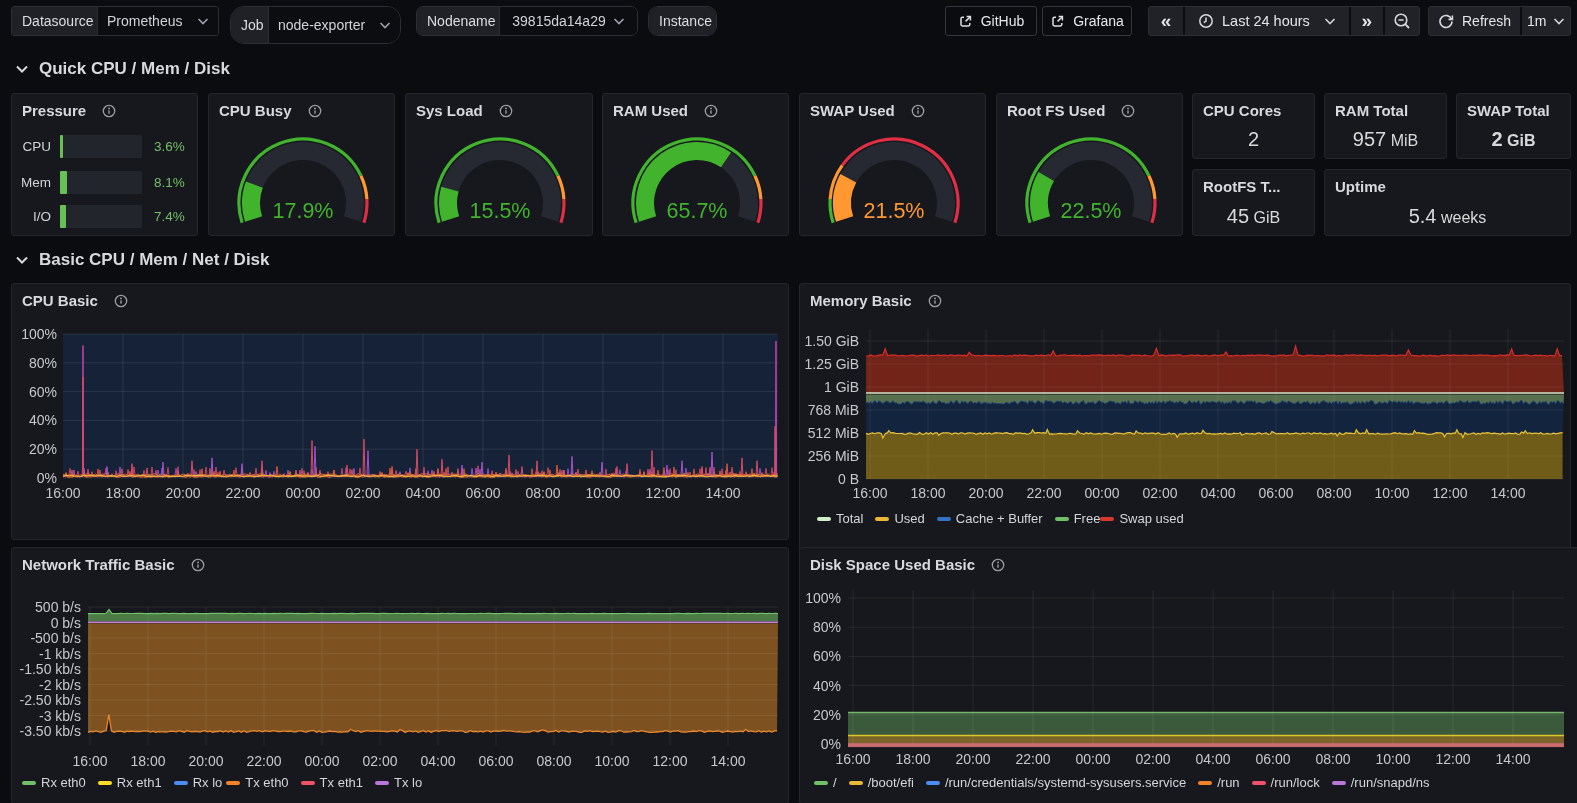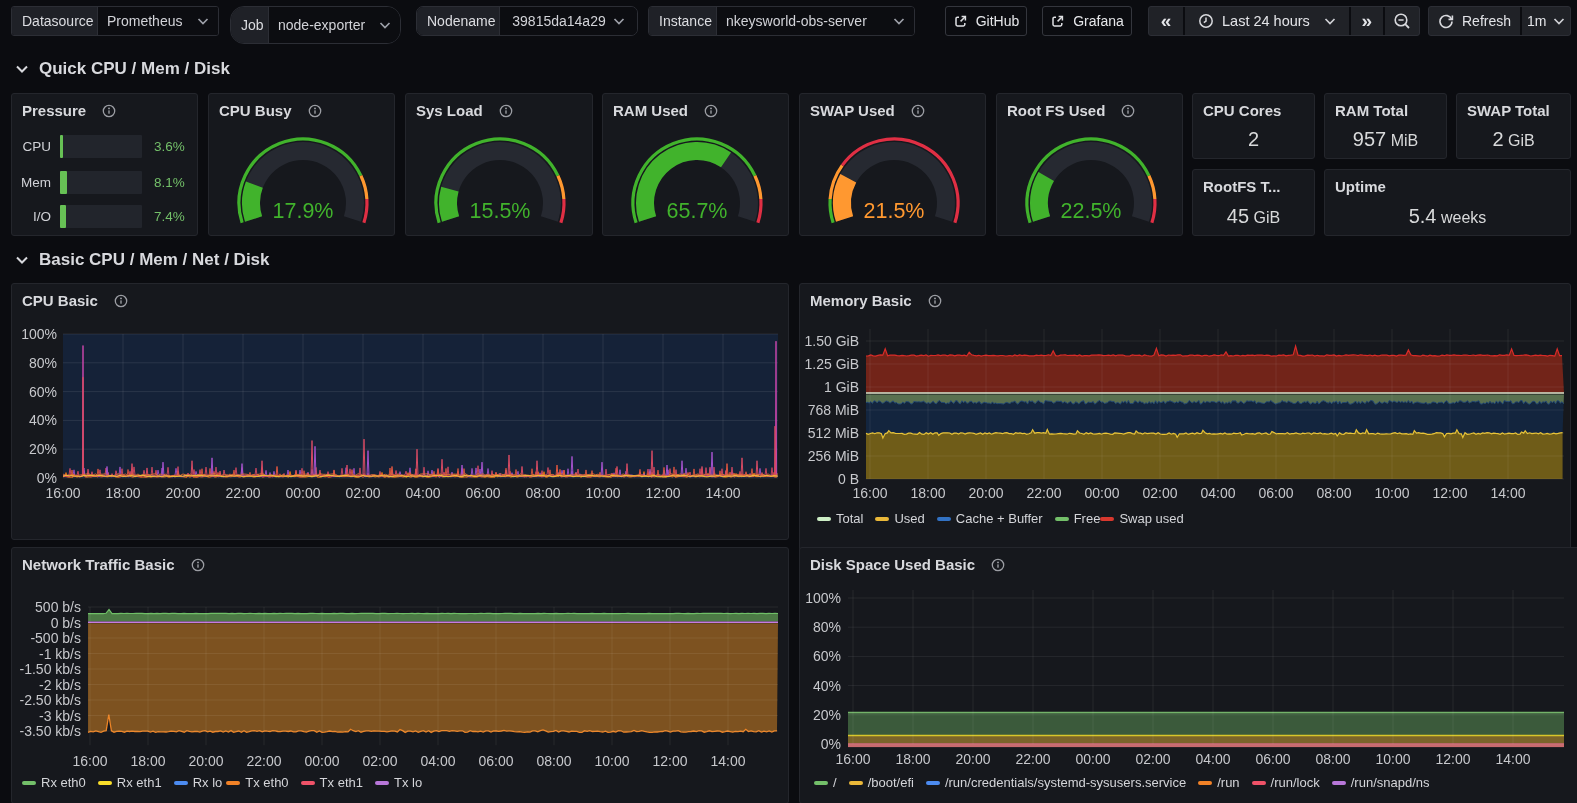--- a/index.html
+++ b/index.html
@@ -29,30 +29,24 @@
   </div>
 <div style="position:absolute;left:416px;top:6px;height:30px;display:flex;border:1px solid #2c2e35;border-radius:7px;overflow:hidden">
     <div style="background:#1f2127;padding:0 10px;display:flex;align-items:center;font-size:14px;font-weight:500;color:#dcdde1;width:82px;box-sizing:border-box">Nodename</div>
     <div style="background:#0c0d11;border-left:1px solid #2c2e35;padding:0 9px;display:flex;align-items:center;font-size:14px;color:#d2d3d8;width:138px;box-sizing:border-box;justify-content:center">
       <span>39815da14a29</span>
       <svg width="12" height="7" viewBox="0 0 12 7" style="margin-left:7px">
         <path d="M1.5 1 L6 5.5 L10.5 1" stroke="#9da0a8" stroke-width="1.7" fill="none"></path>
       </svg>
     </div>
   </div>
-<div style="position:absolute;left:648px;top:6px;height:30px;display:flex;border:1px solid #2c2e35;border-radius:4px;overflow:hidden">
+<div style="position:absolute;left:648px;top:6px;height:30px;display:flex;border:1px solid #2c2e35;border-radius:10px;overflow:hidden">
     <div style="background:#1f2127;padding:0 10px;display:flex;align-items:center;font-size:14px;font-weight:500;color:#dcdde1;width:67px;box-sizing:border-box">Instance</div>
-    <div style="background:#0c0d11;border-left:1px solid #2c2e35;padding:0 9px;display:flex;align-items:center;font-size:14px;color:#d2d3d8;width:198px;box-sizing:border-box;justify-content:space-between">
-      <span>nkeysworld-obs-server</span>
-      <svg width="12" height="7" viewBox="0 0 12 7" style="margin-left:7px">
-        <path d="M1.5 1 L6 5.5 L10.5 1" stroke="#9da0a8" stroke-width="1.7" fill="none"></path>
-      </svg>
-    </div>
-  </div>
-<div style="position:absolute;left:945px;top:6px;width:82px;height:30px;border:1px solid #34363d;border-radius:3px;display:flex;align-items:center;justify-content:center;font-size:14px;font-weight:500;color:#e6e7ea;box-sizing:border-box"><svg width="15" height="15" viewBox="0 0 15 15" style="margin-right:8px">
+  </div>
+<div style="position:absolute;left:945px;top:6px;width:92px;height:30px;border:1px solid #34363d;border-radius:3px;display:flex;align-items:center;justify-content:center;font-size:14px;font-weight:500;color:#e6e7ea;box-sizing:border-box"><svg width="15" height="15" viewBox="0 0 15 15" style="margin-right:8px">
       <path d="M6 3.2 H4.4 C3.5 3.2 3 3.8 3 4.6 v6 c0 .8 .6 1.4 1.4 1.4 h6 c.8 0 1.4-.6 1.4-1.4 V9" stroke="#dfe0e3" stroke-width="1.5" fill="none"></path>
       <path d="M8.6 2.6 h3.8 v3.8" stroke="#dfe0e3" stroke-width="1.5" fill="none"></path>
       <path d="M12.2 2.8 L7.6 7.4" stroke="#dfe0e3" stroke-width="1.5" fill="none"></path>
     </svg>GitHub</div>
 <div style="position:absolute;left:1042px;top:6px;width:90px;height:30px;border:1px solid #34363d;border-radius:3px;display:flex;align-items:center;justify-content:center;font-size:14px;font-weight:500;color:#e6e7ea;box-sizing:border-box"><svg width="15" height="15" viewBox="0 0 15 15" style="margin-right:8px">
       <path d="M6 3.2 H4.4 C3.5 3.2 3 3.8 3 4.6 v6 c0 .8 .6 1.4 1.4 1.4 h6 c.8 0 1.4-.6 1.4-1.4 V9" stroke="#dfe0e3" stroke-width="1.5" fill="none"></path>
       <path d="M8.6 2.6 h3.8 v3.8" stroke="#dfe0e3" stroke-width="1.5" fill="none"></path>
       <path d="M12.2 2.8 L7.6 7.4" stroke="#dfe0e3" stroke-width="1.5" fill="none"></path>
     </svg>Grafana</div>
 <div style="position:absolute;left:1148px;top:6px;height:30px;display:flex;align-items:stretch;background:#202227;border:1px solid #2c2e35;border-radius:3px;box-sizing:border-box;overflow:hidden">
@@ -202,21 +196,21 @@
 <div class="panel" style="left:1192px;top:93px;width:123px;height:66px">
     <div class="ptitle" style="font-size:15px">CPU Cores</div>
     <div style="position:absolute;left:0;bottom:9px;width:100%;text-align:center;font-size:20px;font-weight:500;color:#d8d9da;line-height:1">2</div>
   </div>
 <div class="panel" style="left:1324px;top:93px;width:123px;height:66px">
     <div class="ptitle" style="font-size:15px">RAM Total</div>
     <div style="position:absolute;left:0;bottom:9px;width:100%;text-align:center;font-size:20px;font-weight:500;color:#d8d9da;line-height:1">957<span style="font-size:16px"> MiB</span></div>
   </div>
 <div class="panel" style="left:1456px;top:93px;width:115px;height:66px">
     <div class="ptitle" style="font-size:15px">SWAP Total</div>
-    <div style="position:absolute;left:0;bottom:9px;width:100%;text-align:center;font-size:20px;font-weight:400;color:#d8d9da;line-height:1">2<span style="font-size:16px"> GiB</span></div>
+    <div style="position:absolute;left:0;bottom:9px;width:100%;text-align:center;font-size:20px;font-weight:700;color:#d8d9da;line-height:1">2<span style="font-size:16px"> GiB</span></div>
   </div>
 <div class="panel" style="left:1192px;top:169px;width:123px;height:67px">
     <div class="ptitle" style="font-size:15px">RootFS T...</div>
     <div style="position:absolute;left:0;bottom:9px;width:100%;text-align:center;font-size:20px;font-weight:500;color:#d8d9da;line-height:1">45<span style="font-size:16px"> GiB</span></div>
   </div>
 <div class="panel" style="left:1324px;top:169px;width:247px;height:67px">
     <div class="ptitle" style="font-size:15px">Uptime</div>
     <div style="position:absolute;left:0;bottom:9px;width:100%;text-align:center;font-size:20px;font-weight:500;color:#d8d9da;line-height:1">5.4<span style="font-size:16px"> weeks</span></div>
   </div>
 <div style="position:absolute;left:15px;top:250px;display:flex;align-items:center">

